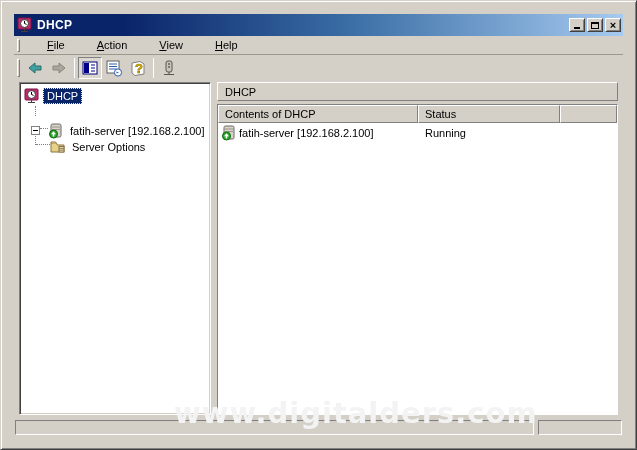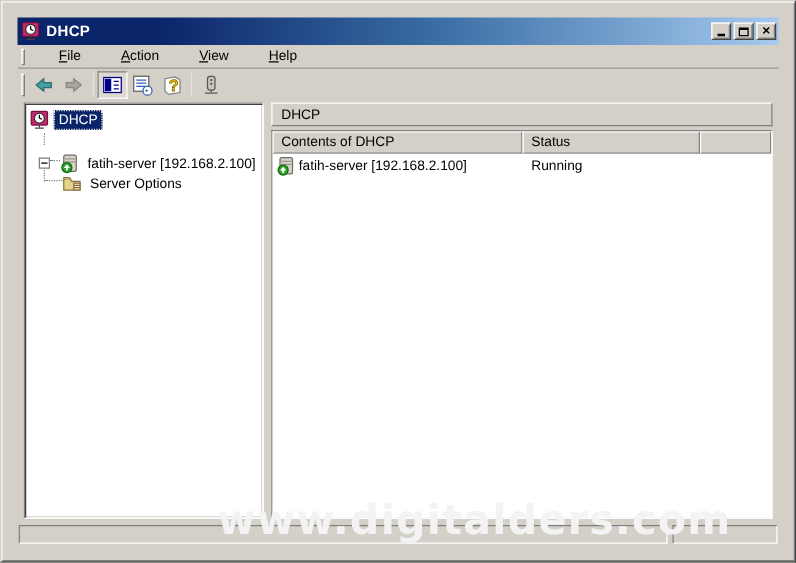--- a/index.html
+++ b/index.html
@@ -129,21 +129,21 @@
   .expander::before { content:""; position:absolute; left:1px; right:1px; top:3px; height:1px; background:#000; }
   .dotline-h { position:absolute; height:1px; border-top:1px dotted #808080; }
   .dotline-v { position:absolute; width:1px; border-left:1px dotted #808080; }
   .icon16 { width:16px; height:16px; flex:0 0 auto; }
   
   .watermark {
     position:absolute;
     left:160px; top:315px;
     font-family:"DejaVu Sans", sans-serif;
     font-weight:bold;
-    font-size:33px;
+    font-size:29px;
     letter-spacing:1px;
     color:#f3f3f3;
     pointer-events:none;
     z-index:5;
     white-space:nowrap;
   }
   
   .statusbar {
     height:19px; flex:0 0 auto;
     display:flex; align-items:center;

